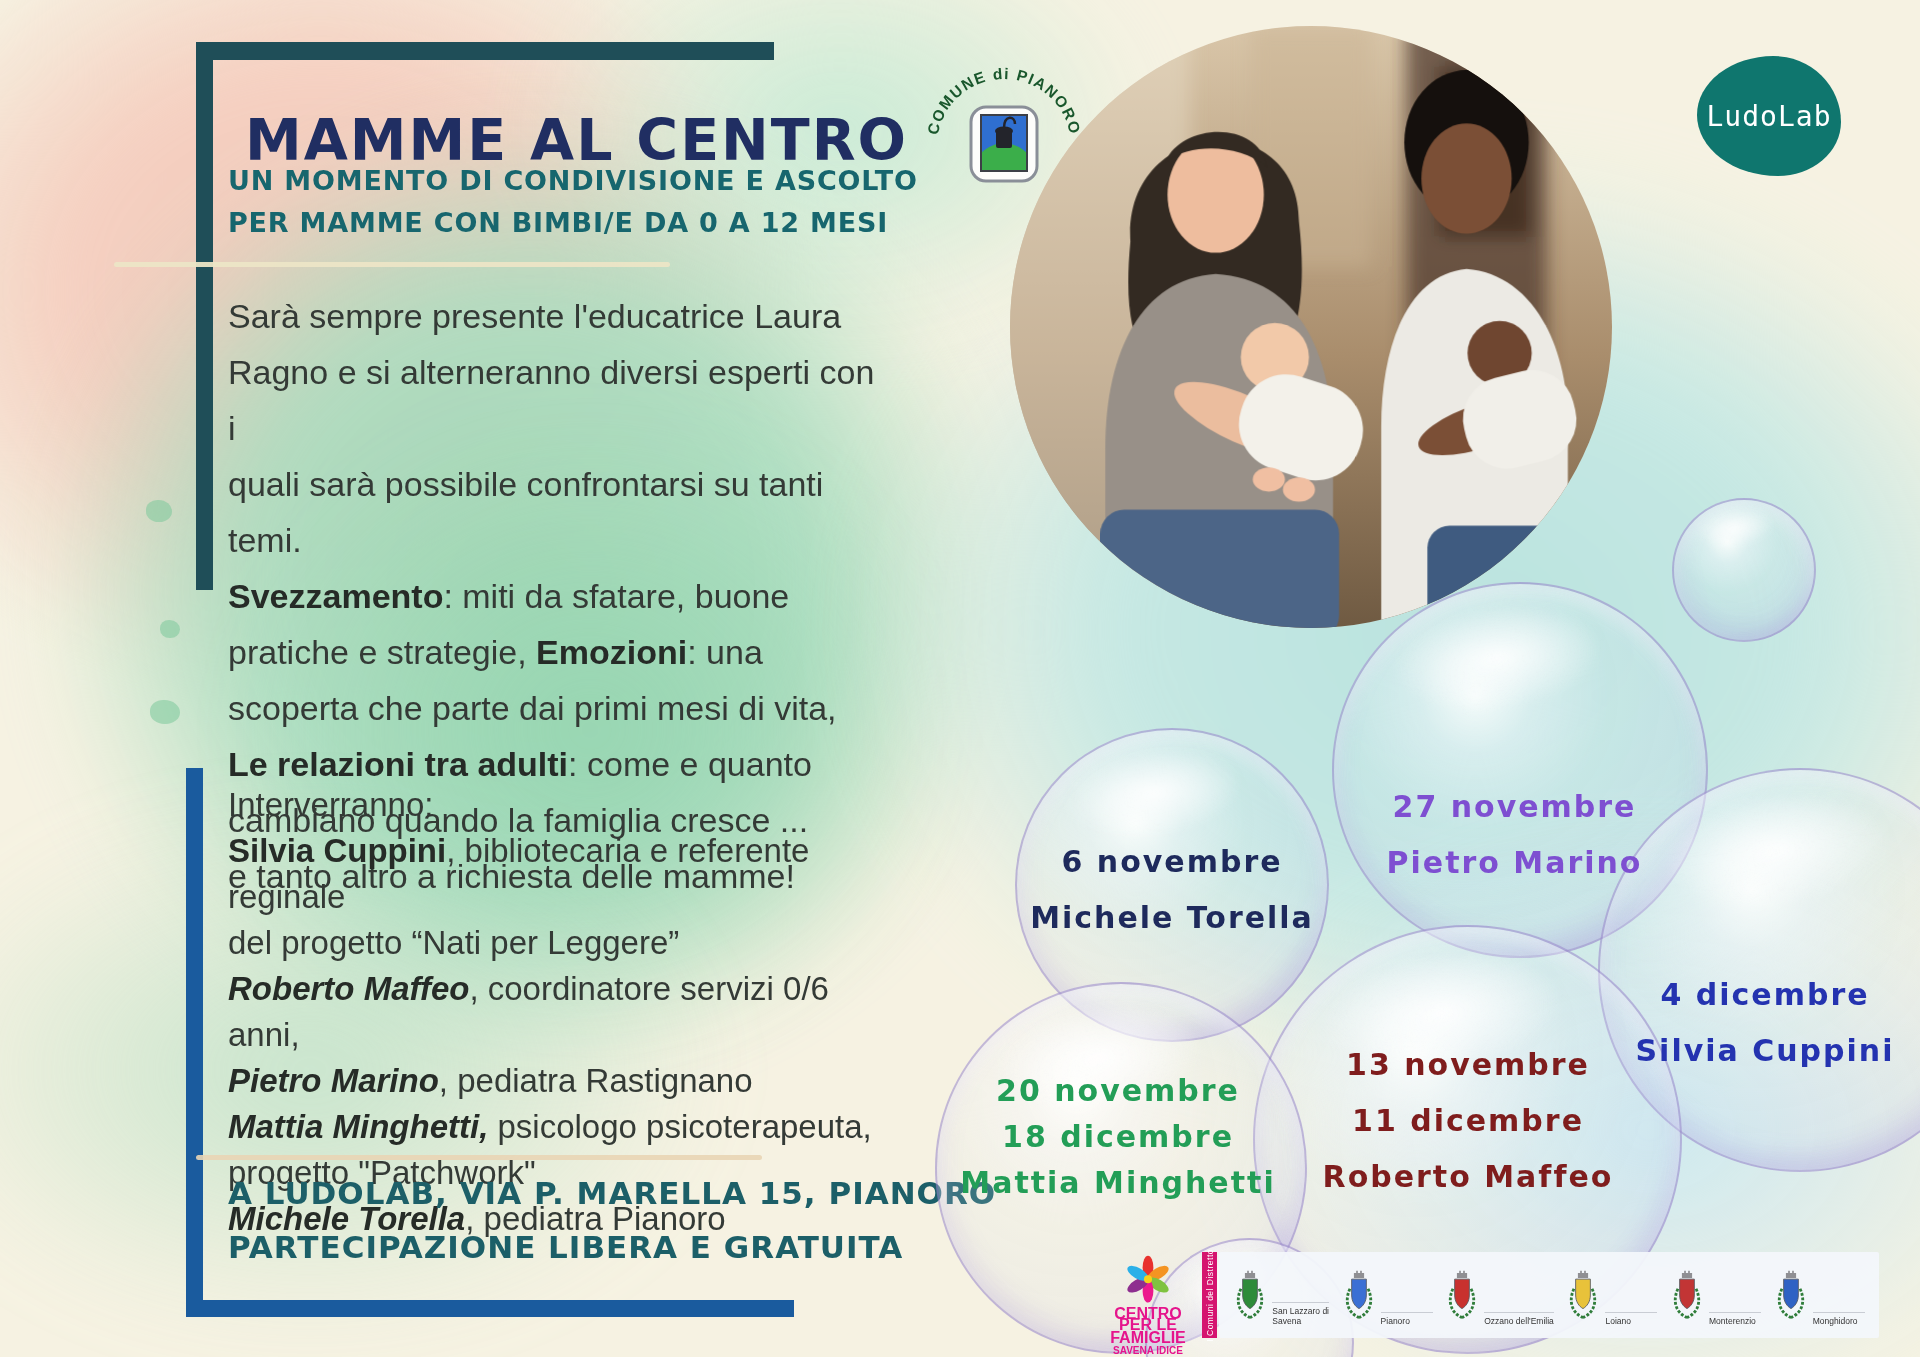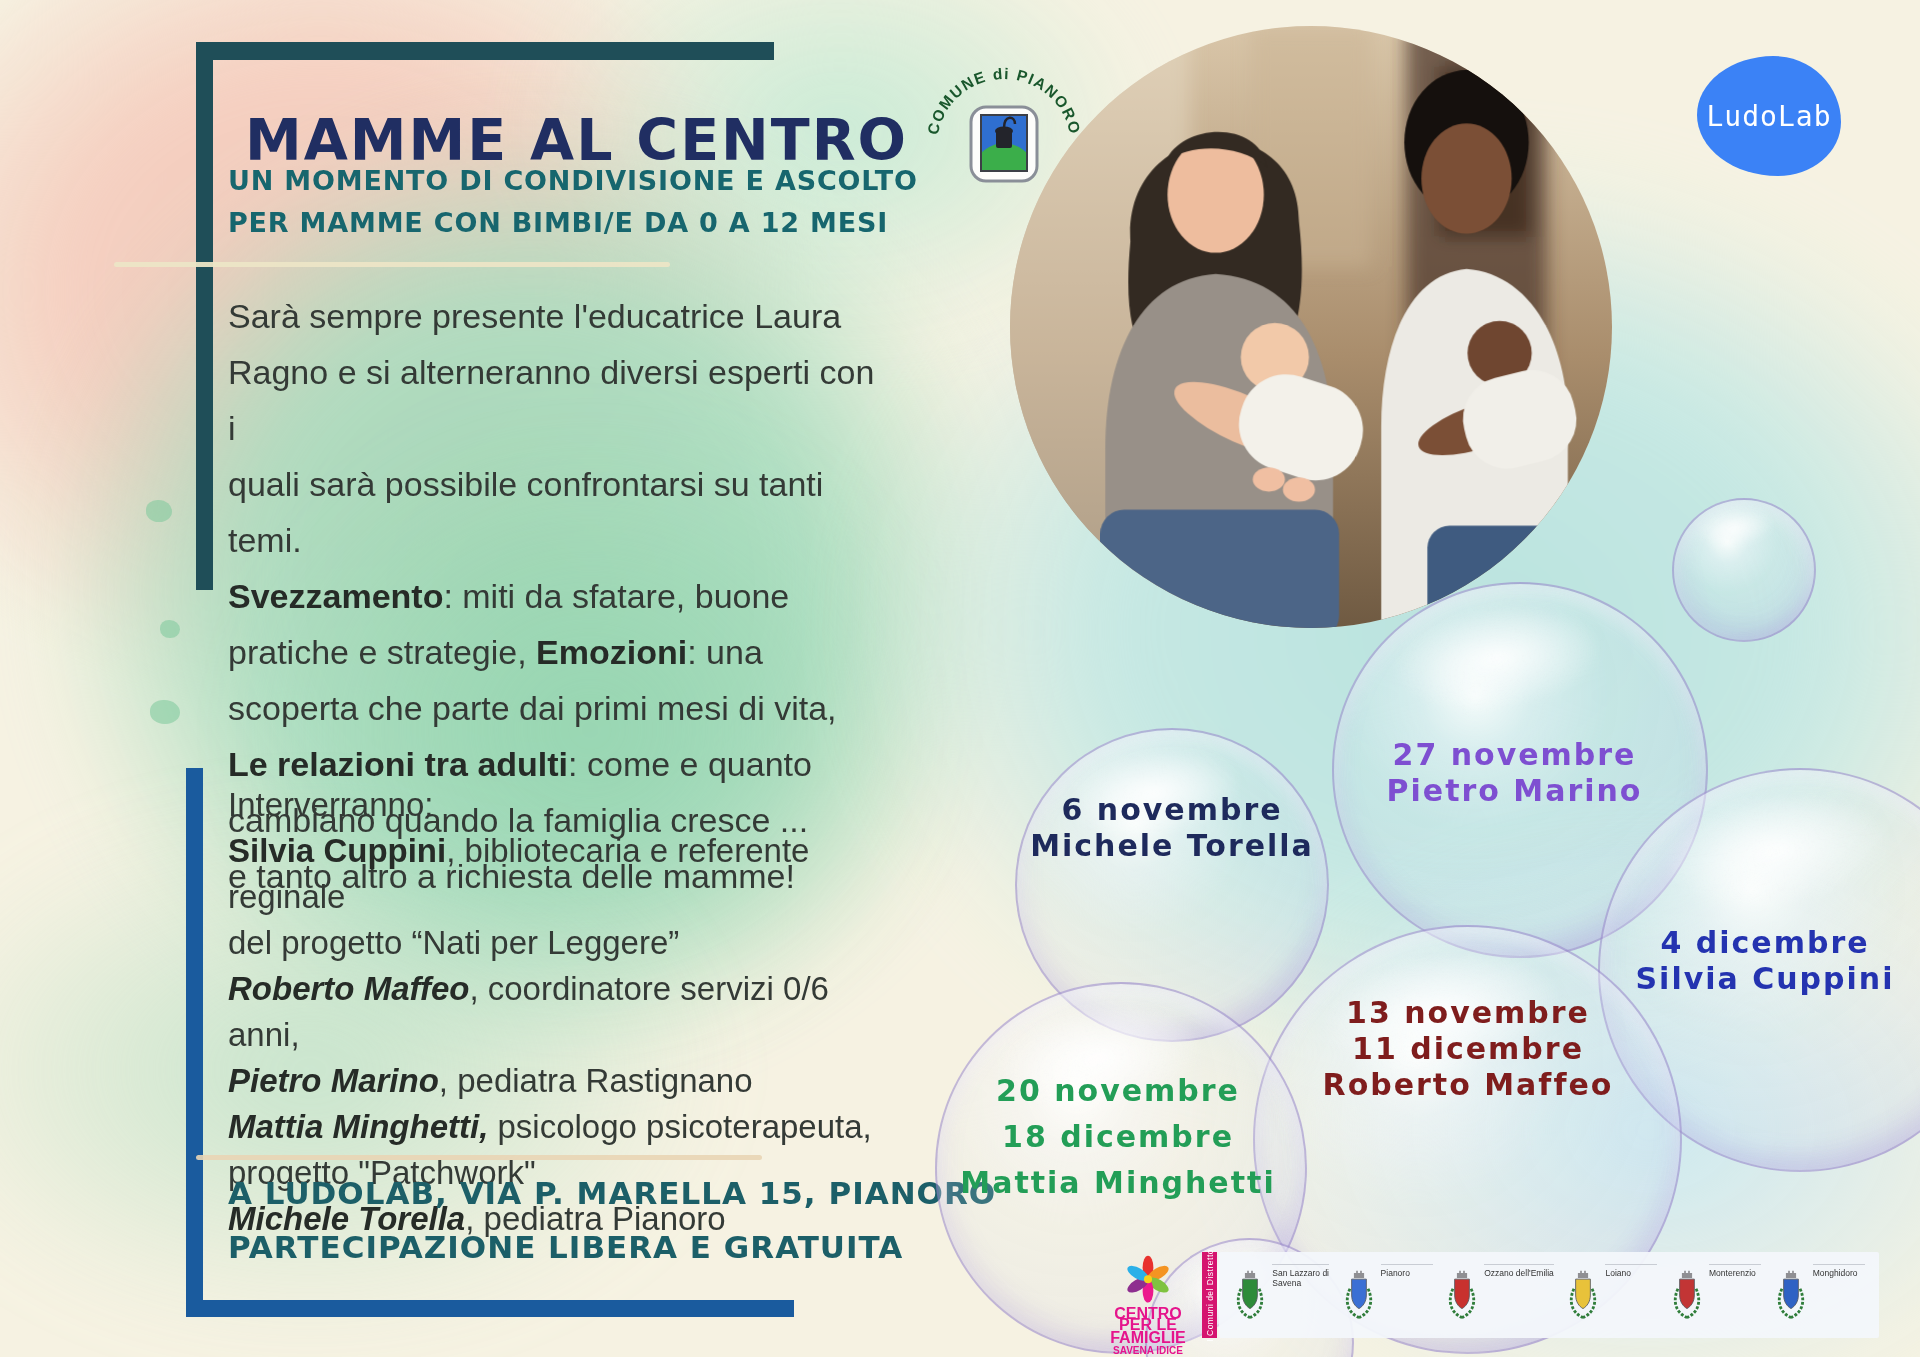--- a/index.html
+++ b/index.html
@@ -57,30 +57,30 @@
 
   
   .bubble{position:absolute;border-radius:50%;
     background:radial-gradient(circle at 38% 30%,rgba(255,255,255,.85) 0%,rgba(246,248,255,.45) 16%,rgba(224,233,248,.16) 38%,rgba(198,204,240,.14) 68%,rgba(168,152,222,.34) 90%,rgba(150,132,210,.48) 100%);
     border:2px solid rgba(146,126,198,.5);
     box-shadow:inset 0 -10px 26px rgba(140,120,210,.22), inset 0 10px 18px rgba(255,255,255,.45);}
   .bubble::before{content:"";position:absolute;left:16%;top:6%;width:56%;height:28%;border-radius:50%;
     background:radial-gradient(ellipse at center,rgba(255,255,255,.9),rgba(255,255,255,0) 72%);filter:blur(3px);transform:rotate(-8deg);}
   .b-label{position:absolute;text-align:center;font-family:"DejaVu Sans",sans-serif;font-weight:700;
     font-size:30px;letter-spacing:2px;white-space:pre-line;}
-  .lh44{line-height:36px;} .lh46{line-height:46px;}
+  .lh44{line-height:56px;margin-top:42px;} .lh46{line-height:46px;}
 
   
   .cpf{position:absolute;left:1096px;top:1254px;width:104px;text-align:center;color:#e5148c;font-weight:bold;line-height:11px;}
   .cpf .l1{font-size:16px;} .cpf .l2{font-size:16px;line-height:15px;} .cpf .l3{font-size:10px;}
   .dbar{position:absolute;left:1202px;top:1252px;width:15px;height:86px;background:#d5146f;display:flex;align-items:center;justify-content:center;}
   .dbar span{writing-mode:vertical-rl;transform:rotate(180deg);color:#fff;font-size:8.5px;letter-spacing:.5px;white-space:nowrap;}
   .strip{position:absolute;left:1219px;top:1252px;width:660px;height:86px;background:rgba(243,246,251,.94);border-radius:2px;
     display:flex;align-items:center;justify-content:space-around;padding:0 8px;box-sizing:border-box;}
-  .muni{display:flex;align-items:flex-start;gap:5px;}
+  .muni{display:flex;align-items:flex-end;gap:5px;}
   .muni svg{width:34px;height:62px;flex:none;}
   .muni-label{font-size:8.5px;line-height:10px;color:#333;border-top:1px solid #c9cdd4;padding-top:3px;min-width:52px;white-space:pre-line;}
   .wreath{fill:none;stroke:#2f7d3a;stroke-width:5;stroke-dasharray:5 3;}
   .crown{fill:#8f8f93;}
   .shield{stroke:#55585f;stroke-width:1.5;}
 </style>
 </head>
 <body>
 
 <div id="canvas">
@@ -122,21 +122,21 @@
         <rect x="-23" y="-27" width="46" height="38" fill="#2f6fd0"></rect>
         <path d="M-23,11 C -9,-2 9,-2 23,11 L23,29 L-23,29 Z" fill="#3bae4a"></path>
         <rect x="-23" y="-27" width="46" height="56" fill="none" stroke="#3c3f46" stroke-width="2"></rect>
         <ellipse cx="0" cy="-11" rx="9" ry="4.5" fill="#23242b"></ellipse>
         <rect x="-8" y="-11" width="16" height="17" rx="2" fill="#23242b"></rect>
         <path d="M0,-14 C0,-27 11,-27 11,-18" fill="none" stroke="#23242b" stroke-width="2.5"></path>
       </g>
     </svg>
   </div>
 
-  <div class="ludolab" style="background: #3b82f6;">
+  <div class="ludolab" style="background: #0f766e;">
     <span>LudoLab</span>
   </div>
 
   <div class="photo">
     <svg viewBox="0 0 600 600" width="602" height="602">
       <defs>
         <linearGradient id="pbg" x1="0" y1="0" x2="0" y2="1">
           <stop offset="0" stop-color="#d9c6a9"></stop>
             <stop offset=".55" stop-color="#a98d6c"></stop>
             <stop offset="1" stop-color="#6f5a42"></stop>

